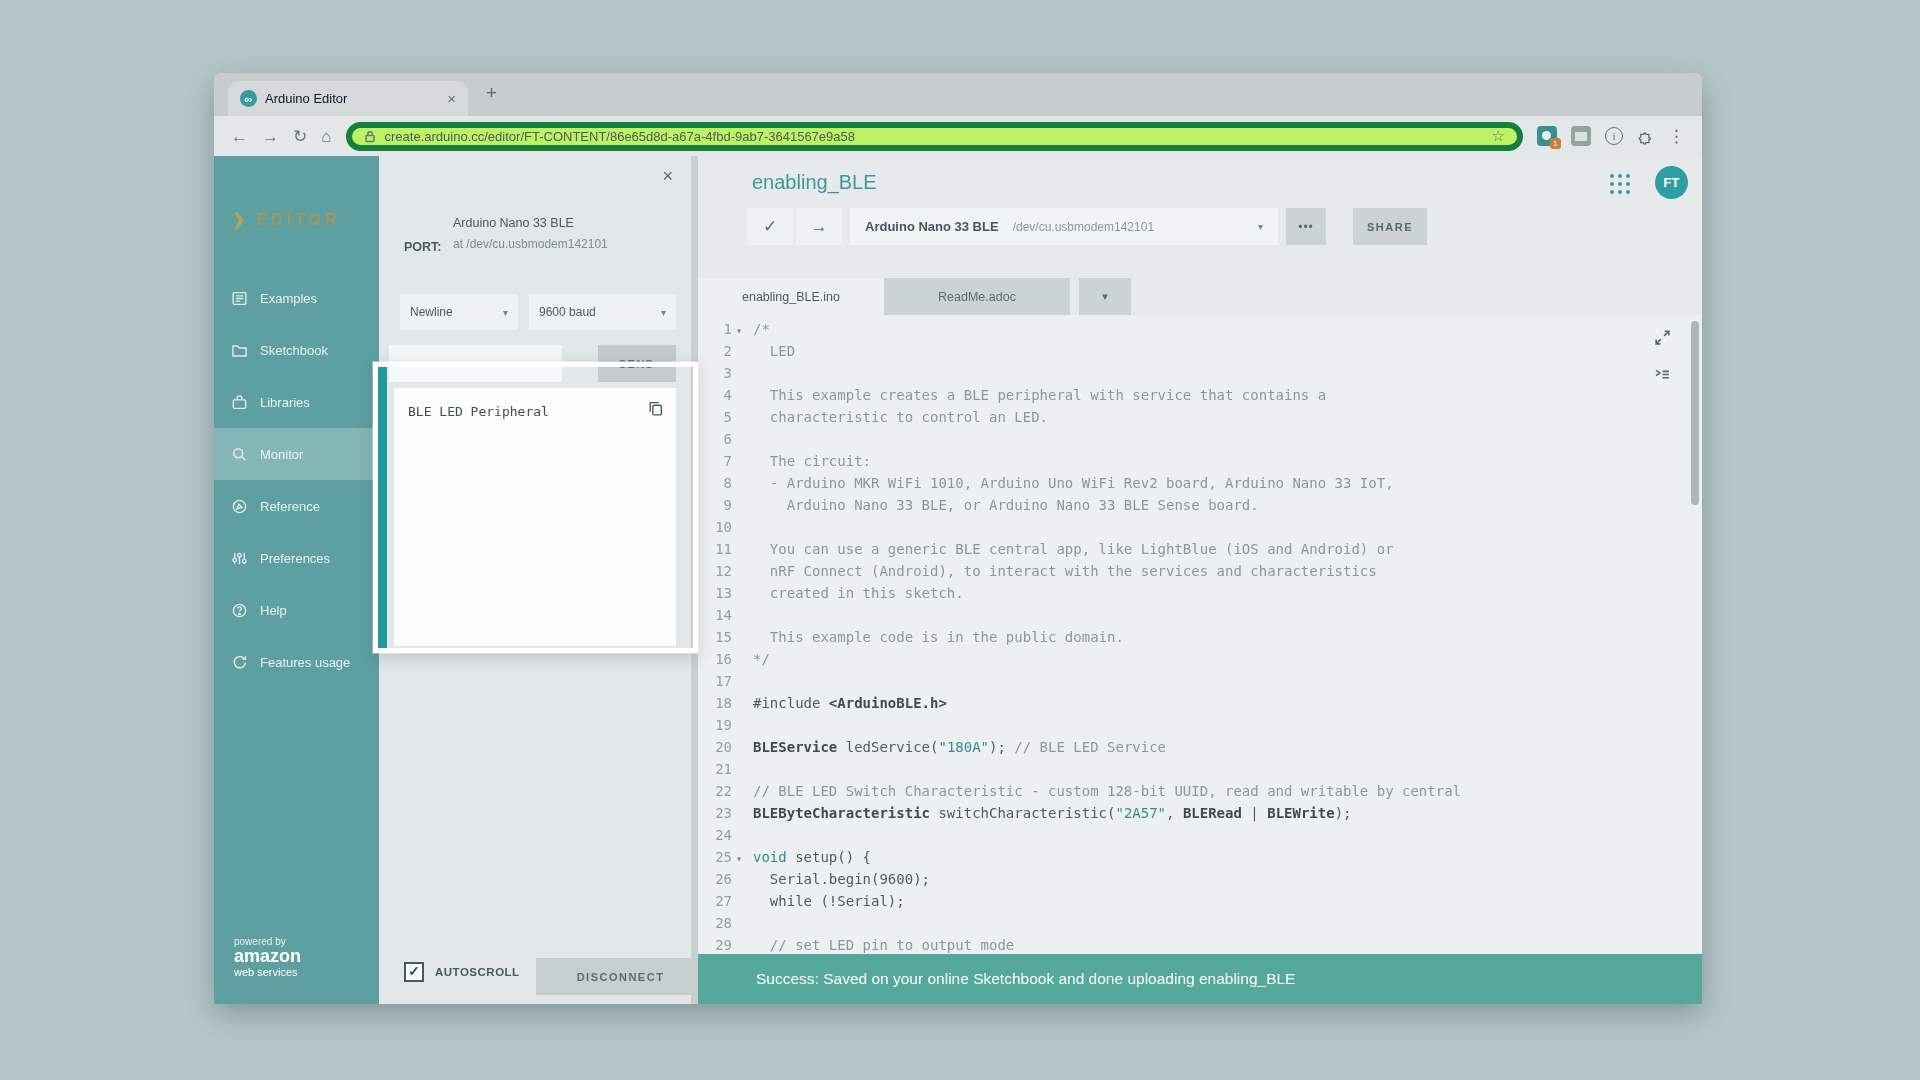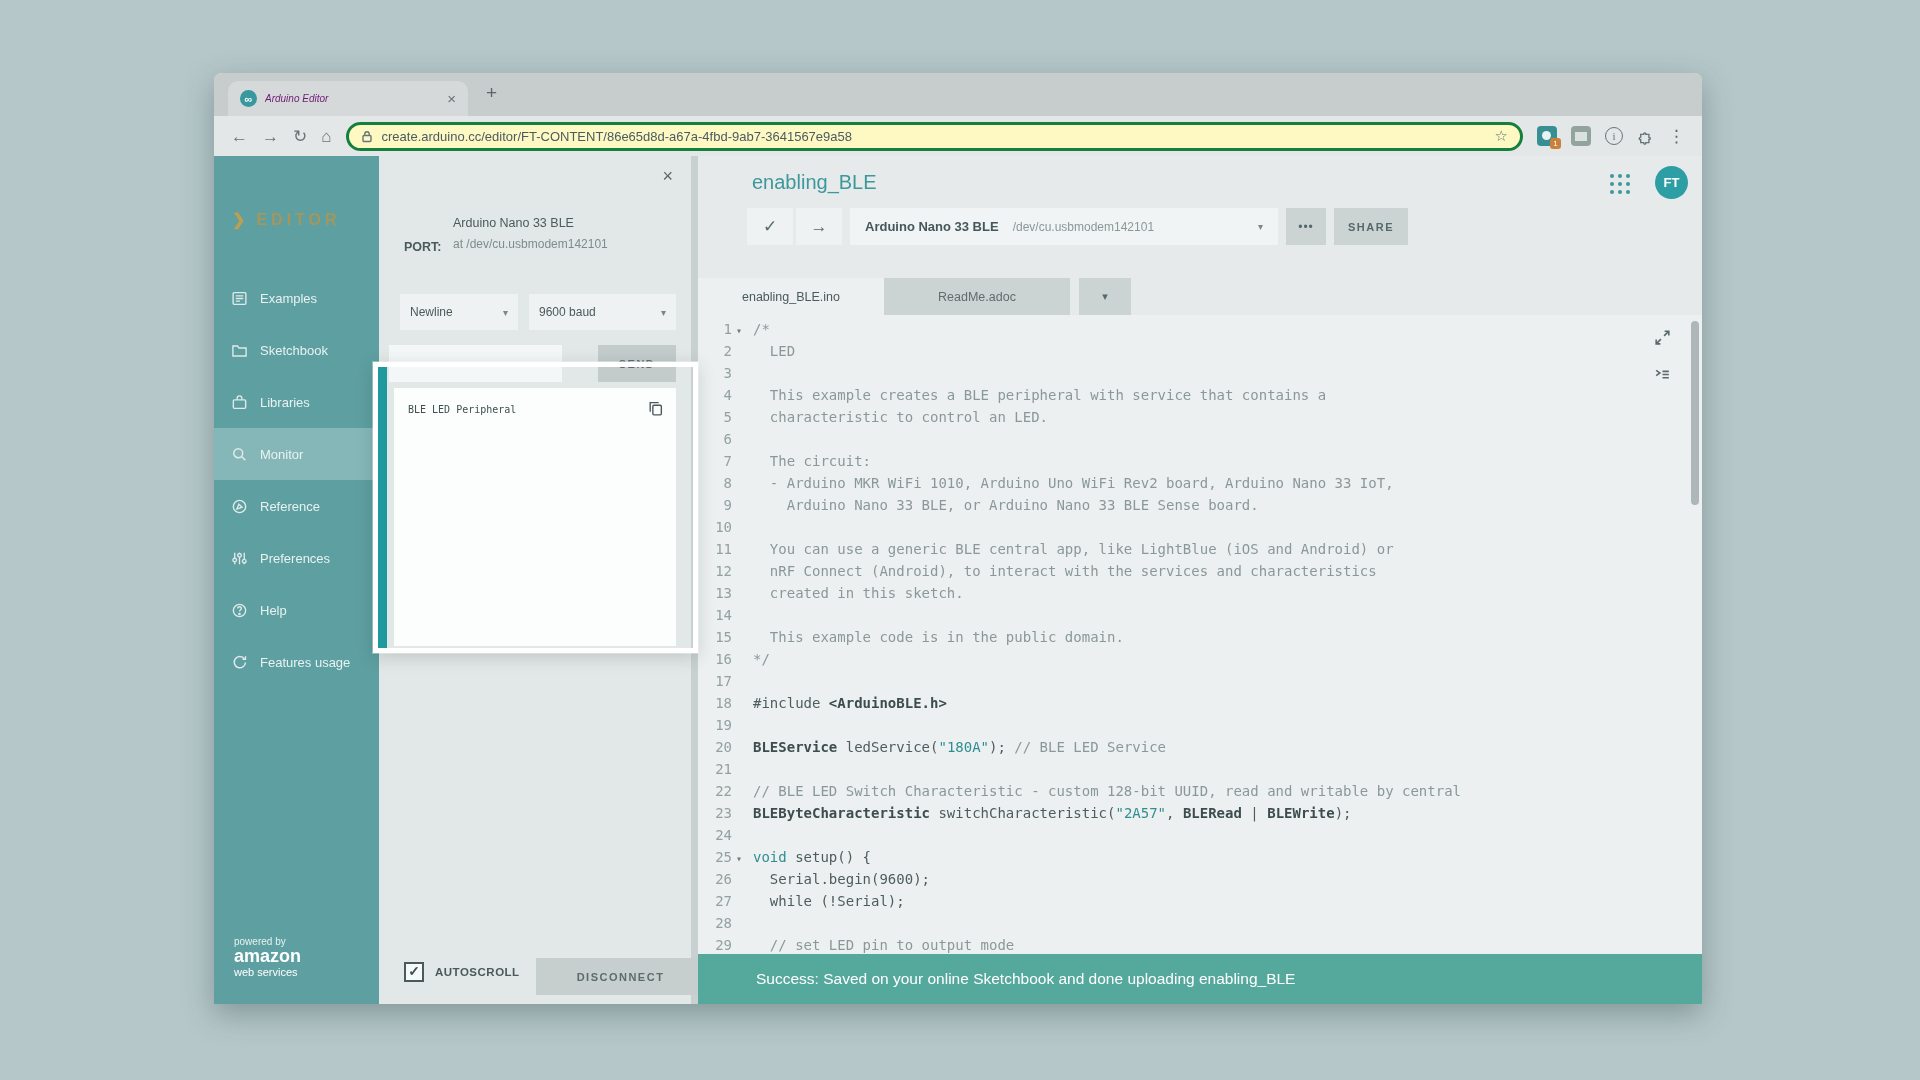--- a/index.html
+++ b/index.html
@@ -9,27 +9,27 @@
 
   
   .window { position:absolute; left:214px; top:73px; width:1488px; height:931px;
             border-radius:8px 8px 0 0; overflow:hidden; background:#e7ebeb;
             box-shadow:0 10px 30px rgba(40,60,60,.35); }
   .tabstrip { height:43px; background:#c7cccd; position:relative; }
   .btab { position:absolute; left:14px; top:8px; width:240px; height:35px; background:#d5d9da;
           border-radius:10px 10px 0 0; display:flex; align-items:center; gap:8px; padding:0 12px; }
   .favicon { width:17px; height:17px; border-radius:50%; background:#39989d; color:#fff;
              font-size:11px; font-weight:bold; display:flex; align-items:center; justify-content:center; }
-  .btab-title { flex:1; font-size:10px; color:#701a75; white-space:nowrap; overflow:hidden;font-style:italic; }
+  .btab-title { flex:1; font-size:13px; color:#0f172a; white-space:nowrap; overflow:hidden; }
   .btab-close { font-size:15px; color:#687375; }
   .newtab { position:absolute; left:272px; top:9px; font-size:19px; color:#5c6769; }
 
   .urlrow { height:40px; background:#e3e7e7; display:flex; align-items:center; gap:14px; padding:0 17px; }
   .navic { font-size:17px; color:#687476; line-height:1; }
-  .address { flex:1; height:29px; border-radius:15px; background:#fef9c3; border:3px solid #15803d;
+  .address { flex:1; height:29px; border-radius:15px; background:#bef264; border:6px solid #15803d;
              display:flex; align-items:center; gap:9px; padding:0 12px; min-width:0; }
   .url { flex:1; font-size:13px; color:#4a5c60; white-space:nowrap; overflow:hidden; }
   .star { font-size:15px; color:#687476; }
   .ext1 { width:20px; height:20px; border-radius:4px; background:#378f94; position:relative; }
   .ext1 .dot { position:absolute; left:5px; top:5px; width:9px; height:9px; border-radius:50%; background:#e8f2f2; }
   .ext1 .badge { position:absolute; right:-4px; bottom:-3px; width:11px; height:11px; border-radius:3px;
                  background:#c9803c; color:#fff; font-size:8px; text-align:center; line-height:11px; }
   .ext2 { width:20px; height:20px; border-radius:4px; background:#93a39e; position:relative; }
   .ext2 .box { position:absolute; left:4px; top:6px; width:12px; height:9px; background:#d9e2df; }
   .infoic { width:18px; height:18px; border:1.5px solid #66757a; border-radius:50%; color:#66757a;
@@ -64,21 +64,21 @@
           align-items:center; justify-content:space-between; padding:0 10px; font-size:12px; color:#4a5a5a; }
   .msel1 { left:21px; width:118px; }
   .msel2 { left:150px; width:147px; }
   .caret { color:#7a8888; font-size:10px; }
   .minput { position:absolute; left:10px; top:189px; width:173px; height:37px; background:#f3f7f7; }
   .msend { position:absolute; left:219px; top:189px; width:78px; height:37px; background:#c3cbcb;
            color:#5c6c6c; font-size:11px; letter-spacing:1.5px; font-weight:bold;
            display:flex; align-items:center; justify-content:center; }
   .moutput { position:absolute; left:15px; top:232px; width:282px; height:258px; background:#fcfdfd; }
   .mout-text { position:absolute; left:14px; top:16px; font-family:"DejaVu Sans Mono",monospace;
-               font-size:10px; color:#3f4f4f; }
+               font-size:13px; color:#3f4f4f; }
   .mcopy { position:absolute; right:12px; top:12px; width:17px; height:17px; }
   .mcheck { position:absolute; left:25px; top:806px; width:20px; height:20px; background:#f6f9f9;
             border:2px solid #4a5a5a; color:#3f4f4f; font-size:14px; line-height:15px;
             text-align:center; font-weight:bold; }
   .mauto { position:absolute; left:56px; top:810px; font-size:11.5px; font-weight:bold;
            color:#4a5a5a; letter-spacing:.5px; }
   .mdisc { position:absolute; left:157px; top:802px; width:169px; height:37px; background:#c7cece;
            color:#5c6c6c; font-size:11px; letter-spacing:1.5px; font-weight:bold;
            display:flex; align-items:center; justify-content:center; }
 
@@ -95,21 +95,21 @@
   .vgroup { display:flex; gap:3px; }
   .tbtn { width:46px; height:37px; background:#eef2f2; display:flex; align-items:center;
           justify-content:center; color:#55696b; font-size:17px; }
   .bsel { width:428px; height:37px; background:#f0f4f4; display:flex; align-items:center;
           gap:14px; padding:0 15px; }
   .bsel-name { font-size:13px; font-weight:bold; color:#45565c; white-space:nowrap; }
   .bsel-port { font-size:12px; color:#8b9898; flex:1; white-space:nowrap; }
   .dotsbtn { width:40px; height:37px; background:#ccd3d3; color:#55696b; font-size:12px;
              letter-spacing:1px; display:flex; align-items:center; justify-content:center; }
   .sharebtn { width:74px; height:37px; background:#ccd3d3; color:#55696b; font-size:11px;
-              letter-spacing:1.5px; font-weight:bold; display:flex; align-items:center; justify-content:center; }
+              letter-spacing:1.5px; font-weight:bold; display:flex; align-items:center; justify-content:center;margin-left:19px; }
 
   .etabs { position:absolute; left:0; top:122px; height:37px; display:flex; }
   .etab { height:37px; display:flex; align-items:center; justify-content:center;
           font-size:12.5px; min-width:186px; padding:0 18px; }
   .etab.active { background:#edf0f0; color:#4a5a5a; }
   .etab.inactive { background:#ccd3d3; color:#5f6d6d; }
   .etab-caret { width:52px; height:37px; background:#ccd3d3; margin-left:9px; color:#55696b;
                 font-size:11px; display:flex; align-items:center; justify-content:center; }
 
   .codearea { position:absolute; left:0; right:0; top:159px; bottom:50px; background:#edf0f0; overflow:hidden; }

